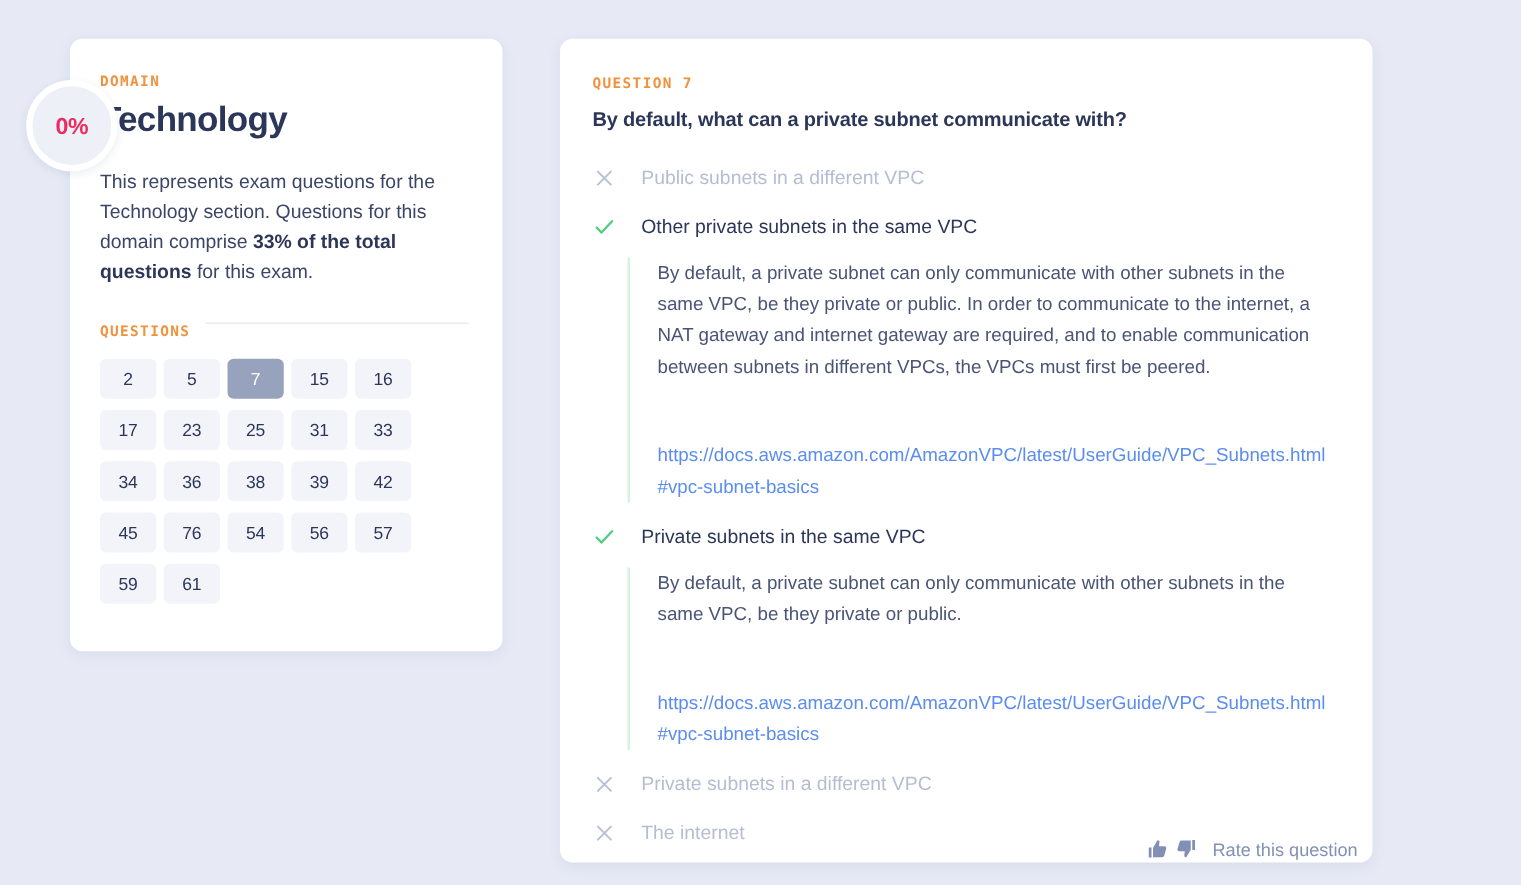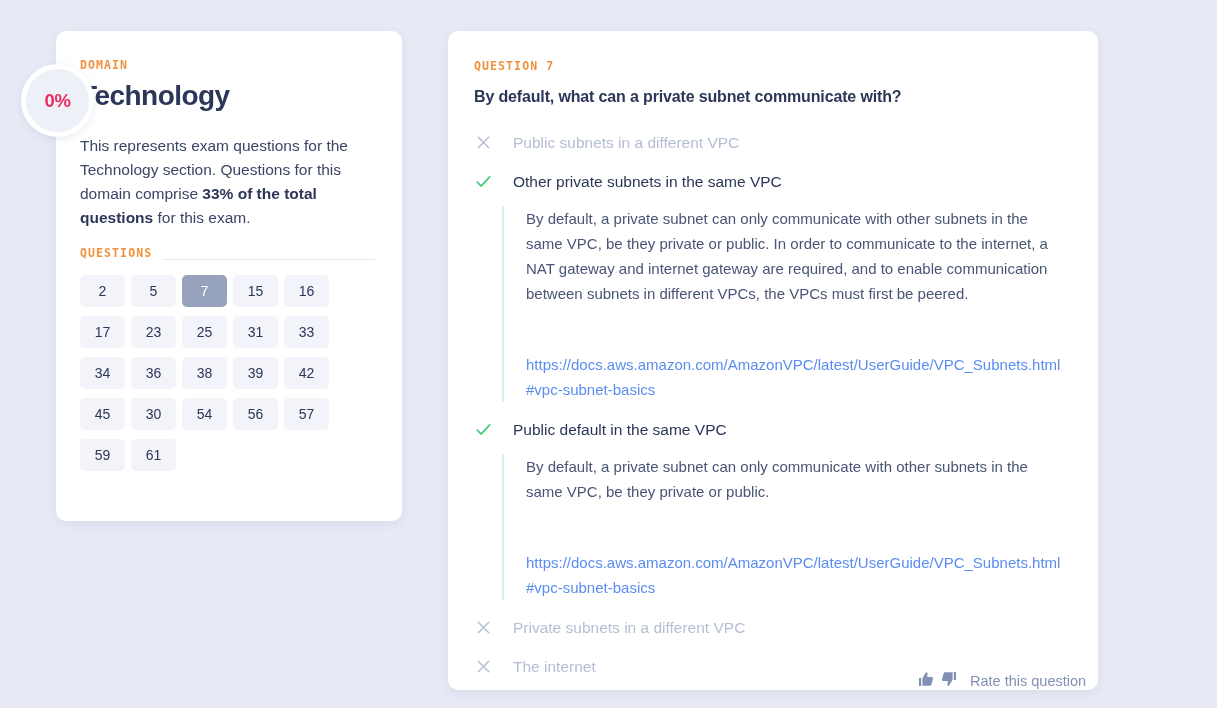--- a/index.html
+++ b/index.html
@@ -80,23 +80,23 @@
   .domain-desc {
     margin-top: 22px;
     font-size: 15.5px;
     line-height: 24px;
     color: #3b4566;
     max-width: 292px;
   }
   .domain-desc b { font-weight: bold; color: #2c3658; }
 
   .questions-head {
-    margin-top: 16px;
-    display: flex;
-    align-items: flex-end;
+    margin-top: 28px;
+    display: flex;
+    align-items: flex-start;
     gap: 12px;
   }
   .questions-head .rule {
     flex: 1;
     height: 1px;
     background: #e6e8ef;
   }
 
   .q-grid {
     margin-top: 15px;
@@ -243,21 +243,21 @@
           <div class="q-tile">23</div>
           <div class="q-tile">25</div>
           <div class="q-tile">31</div>
           <div class="q-tile">33</div>
           <div class="q-tile">34</div>
           <div class="q-tile">36</div>
           <div class="q-tile">38</div>
           <div class="q-tile">39</div>
           <div class="q-tile">42</div>
           <div class="q-tile">45</div>
-          <div class="q-tile">30</div>
+          <div class="q-tile">76</div>
           <div class="q-tile">54</div>
           <div class="q-tile">56</div>
           <div class="q-tile">57</div>
           <div class="q-tile">59</div>
           <div class="q-tile">61</div>
         </div>
     </div>
   </section>
 
   <section class="question-card">
@@ -291,21 +291,21 @@
             <a href="#">https://docs.aws.amazon.com/AmazonVPC/latest/UserGuide/VPC_Subnets.html#vpc-subnet-basics</a>
           </div>
         </div>
         <div class="answer-block correct">
           <div class="answer-row">
             <span class="mark">
               <svg viewBox="0 0 20 20" aria-hidden="true">
                 <path d="M3.5 10.6l4 4.2 9-9.6" fill="none" stroke="#4cce7e" stroke-width="1.9" stroke-linecap="round" stroke-linejoin="round"></path>
               </svg>
             </span>
-            <span class="answer-label">Public default in the same VPC</span>
+            <span class="answer-label">Private subnets in the same VPC</span>
           </div>
           <div class="explanation">
             <p>By default, a private subnet can only communicate with other subnets in the same VPC, be they private or public.</p>
             <a href="#">https://docs.aws.amazon.com/AmazonVPC/latest/UserGuide/VPC_Subnets.html#vpc-subnet-basics</a>
           </div>
         </div>
         <div class="answer-block">
           <div class="answer-row">
             <span class="mark">
               <svg viewBox="0 0 20 20" aria-hidden="true">

